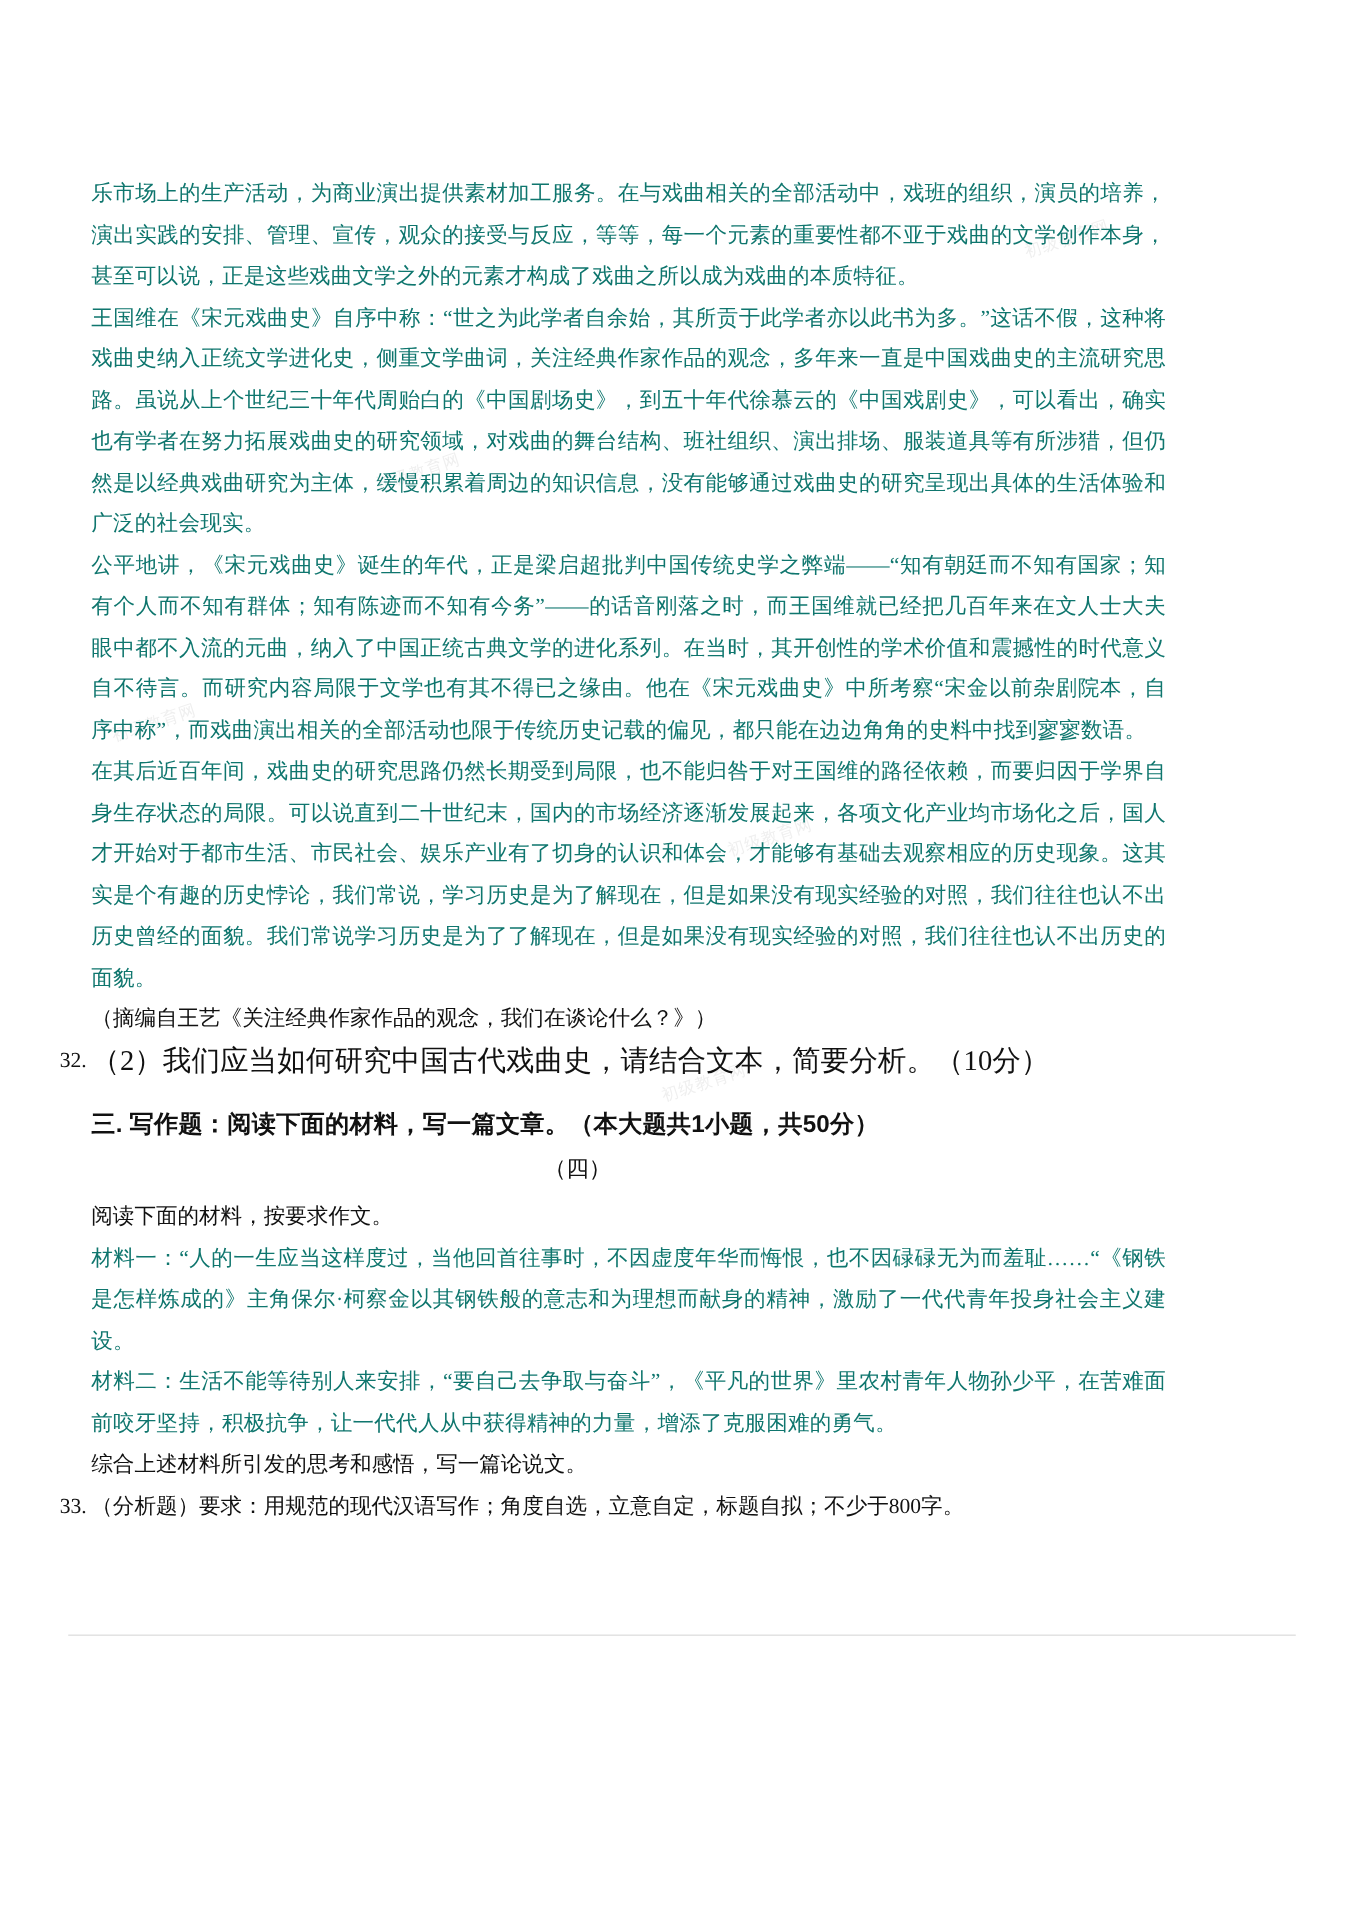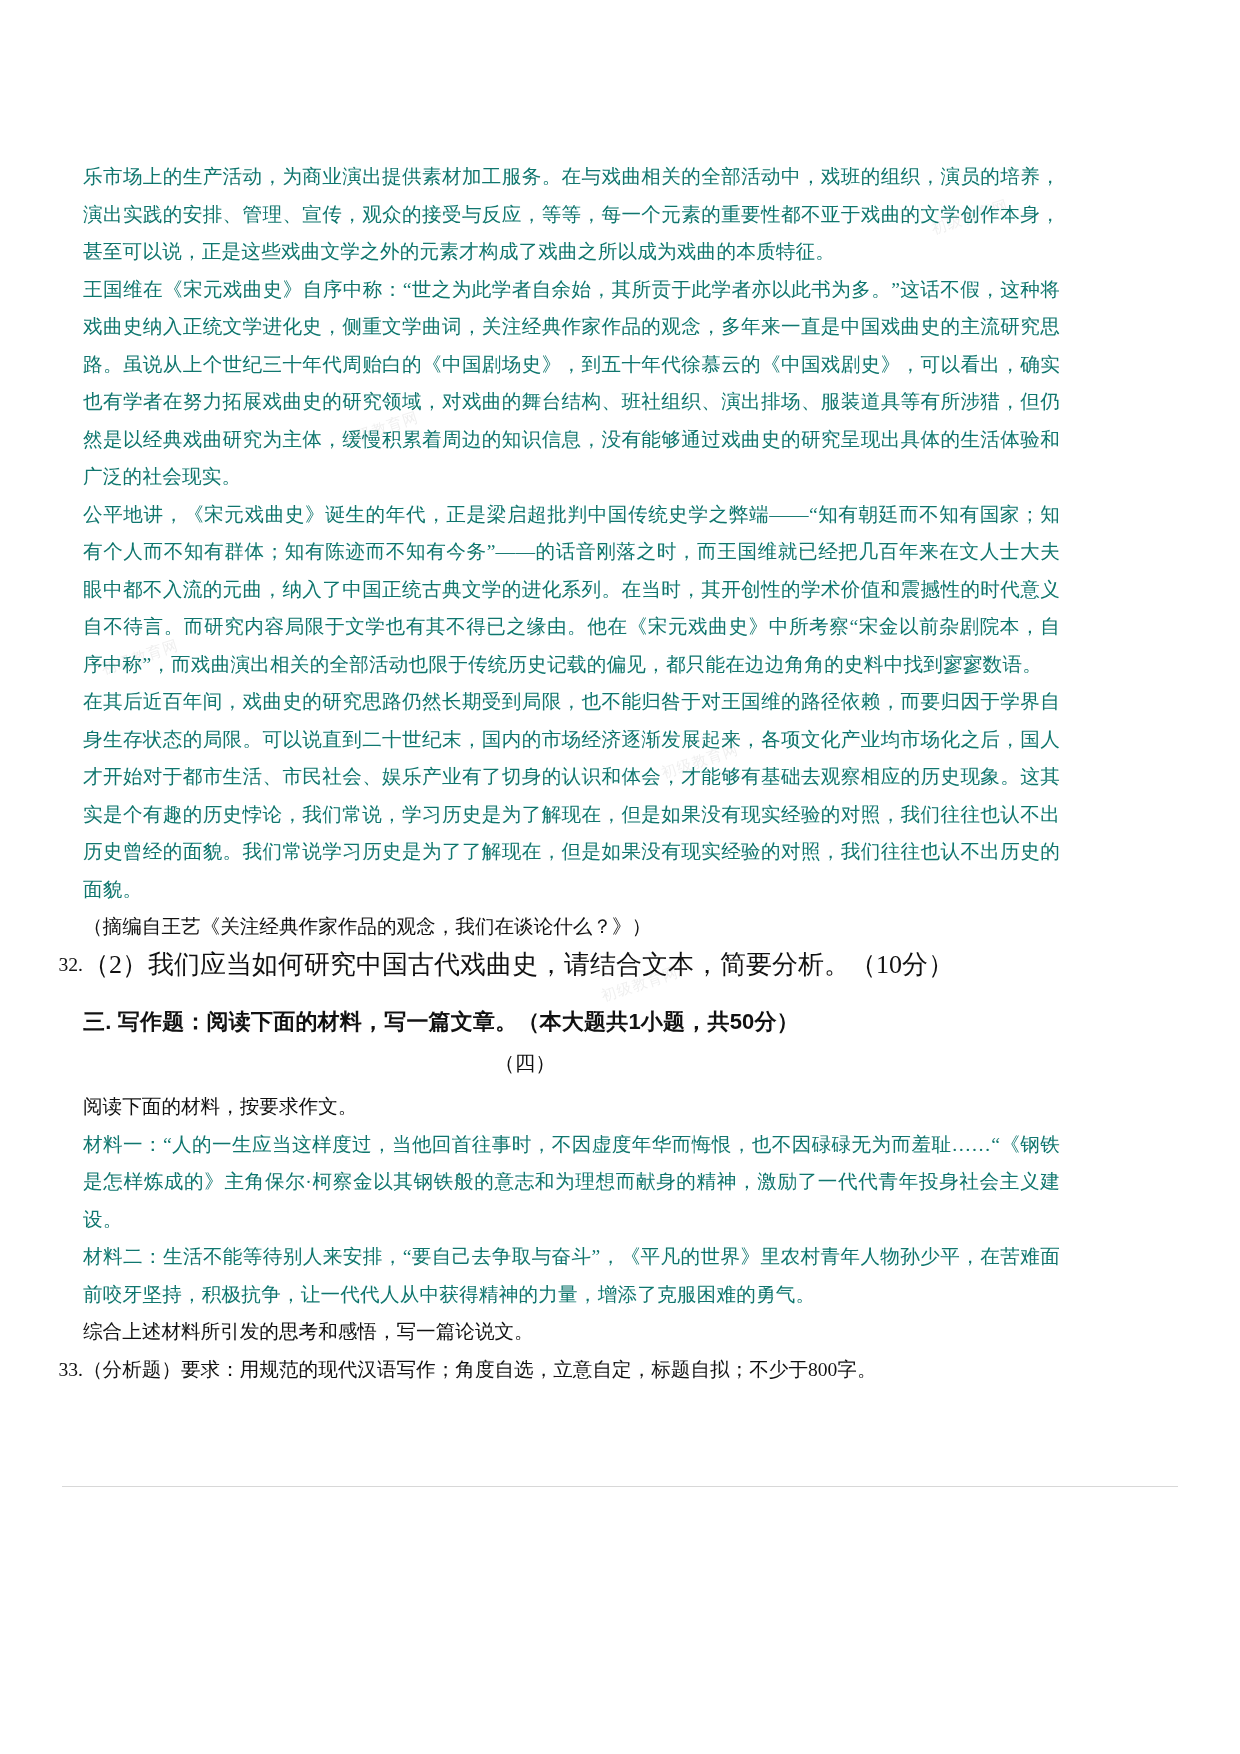--- a/index.html
+++ b/index.html
@@ -60,21 +60,21 @@
     position: relative;
     font-size: 19.6px;
     line-height: 37.5px;
     padding-left: 33px;
   }
   .qnum {
     position: absolute;
     left: 0;
     top: 0;
     width: 33px;
-    text-align: right;
+    text-align: center;
     font-size: 19.6px;
   }
   .qsub {
     padding-left: 33px;
     font-size: 26px;
     line-height: 37.5px;
   }
   .section-head {
     font-family: "Liberation Sans", "DejaVu Sans", sans-serif;
     font-weight: bold;

